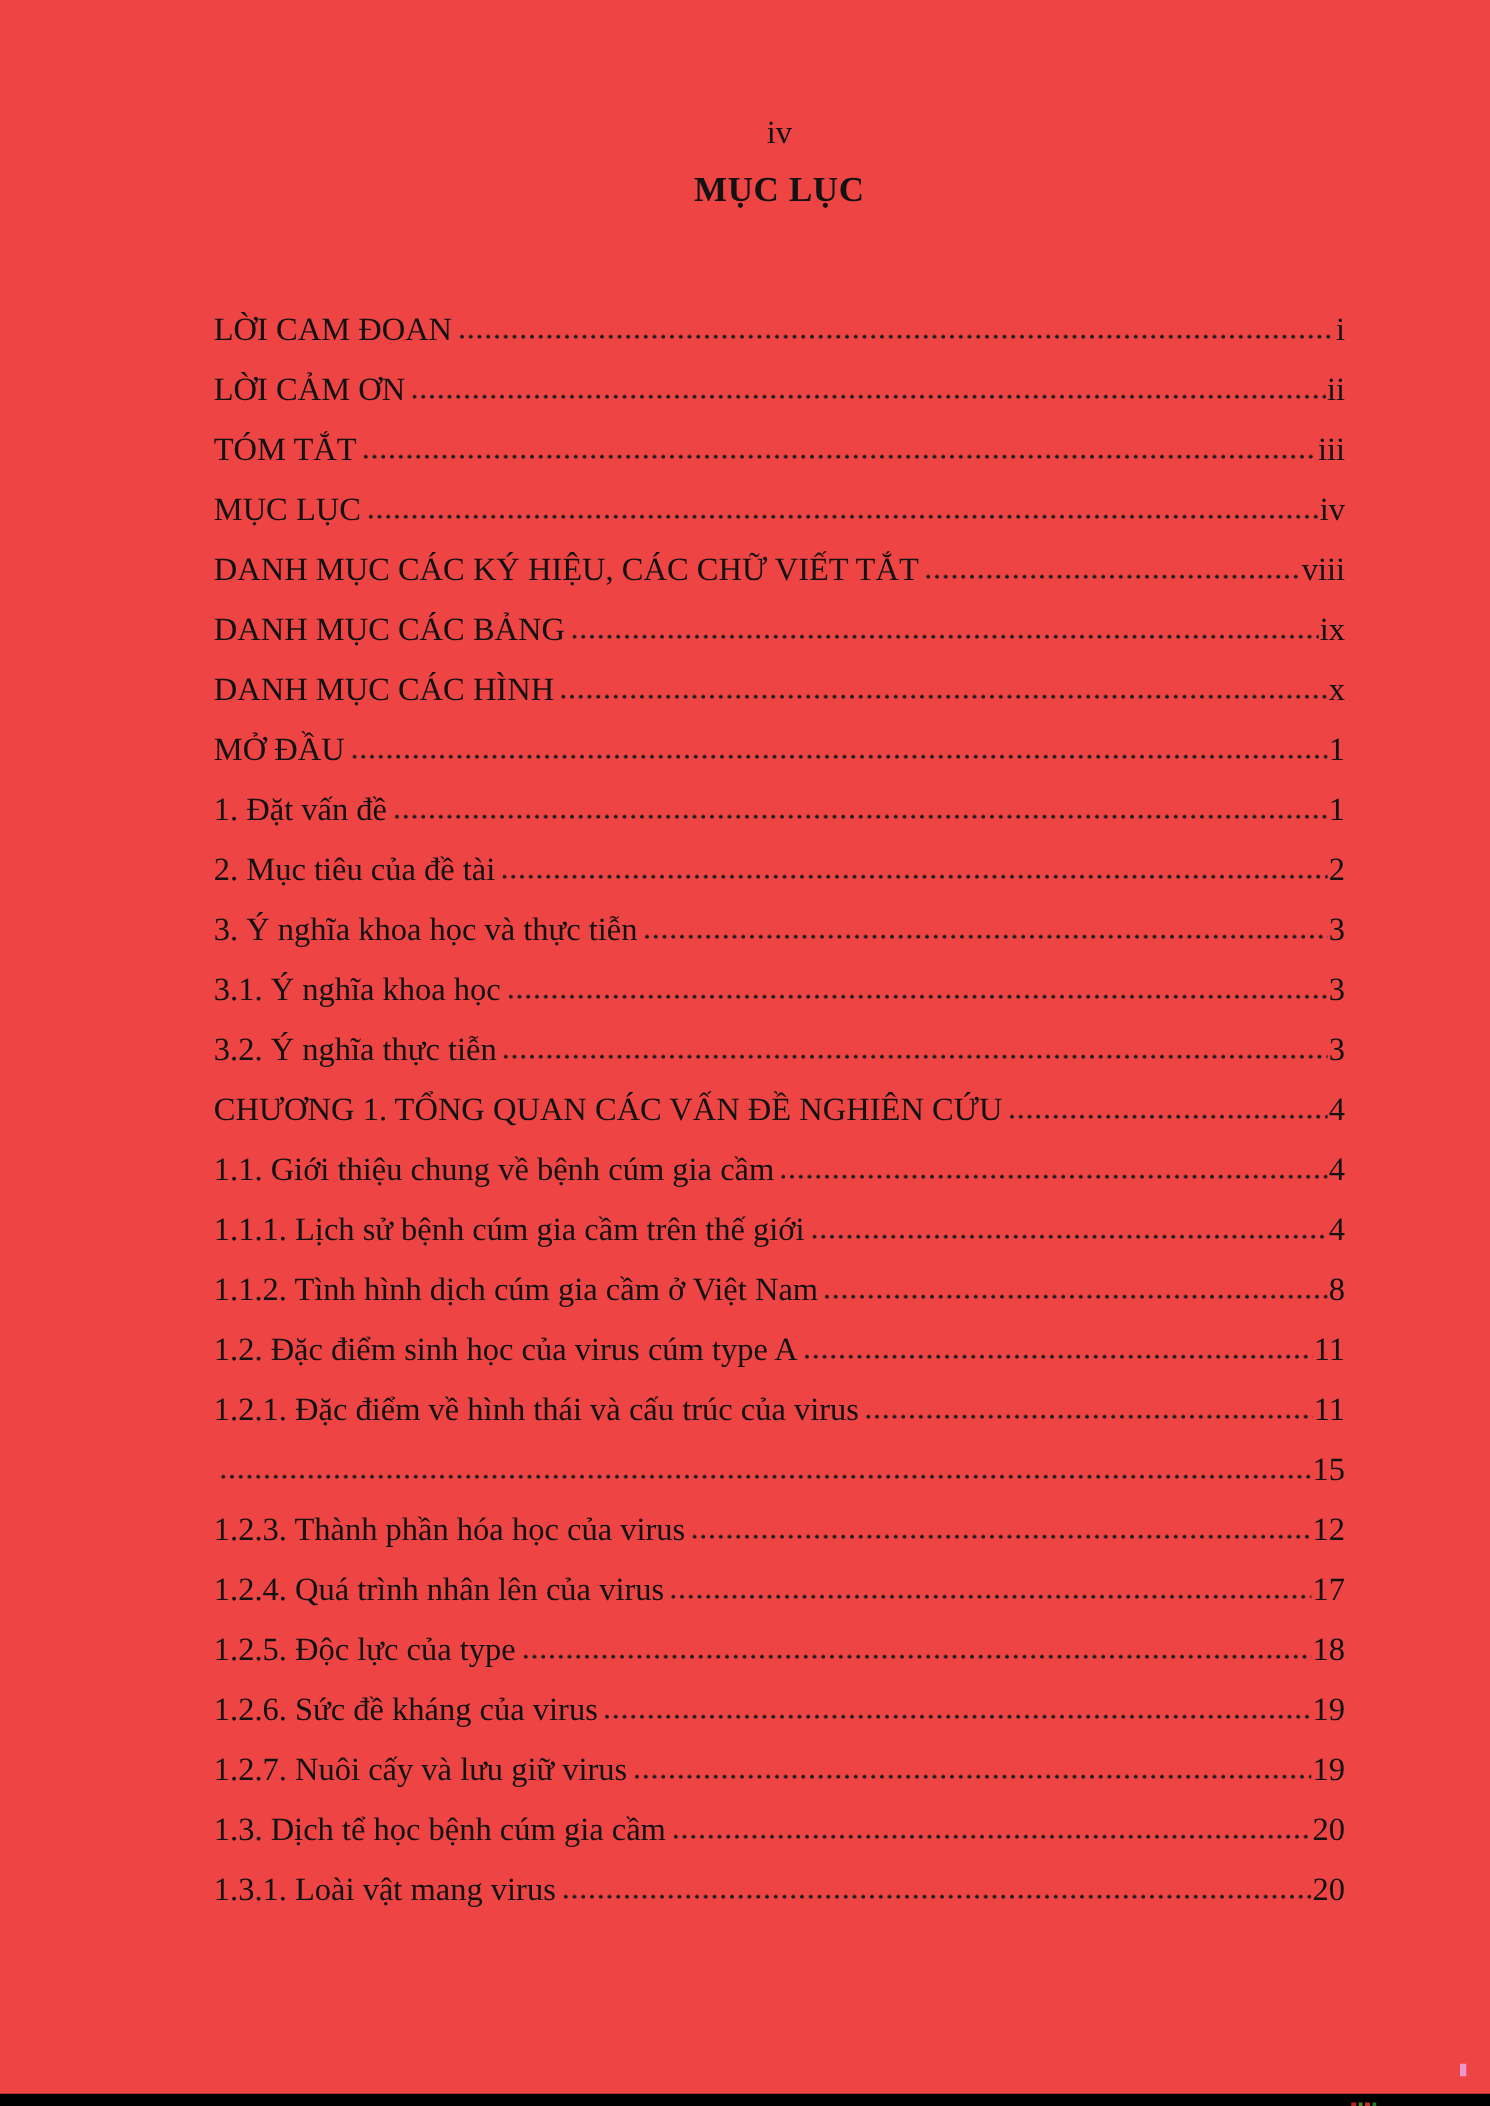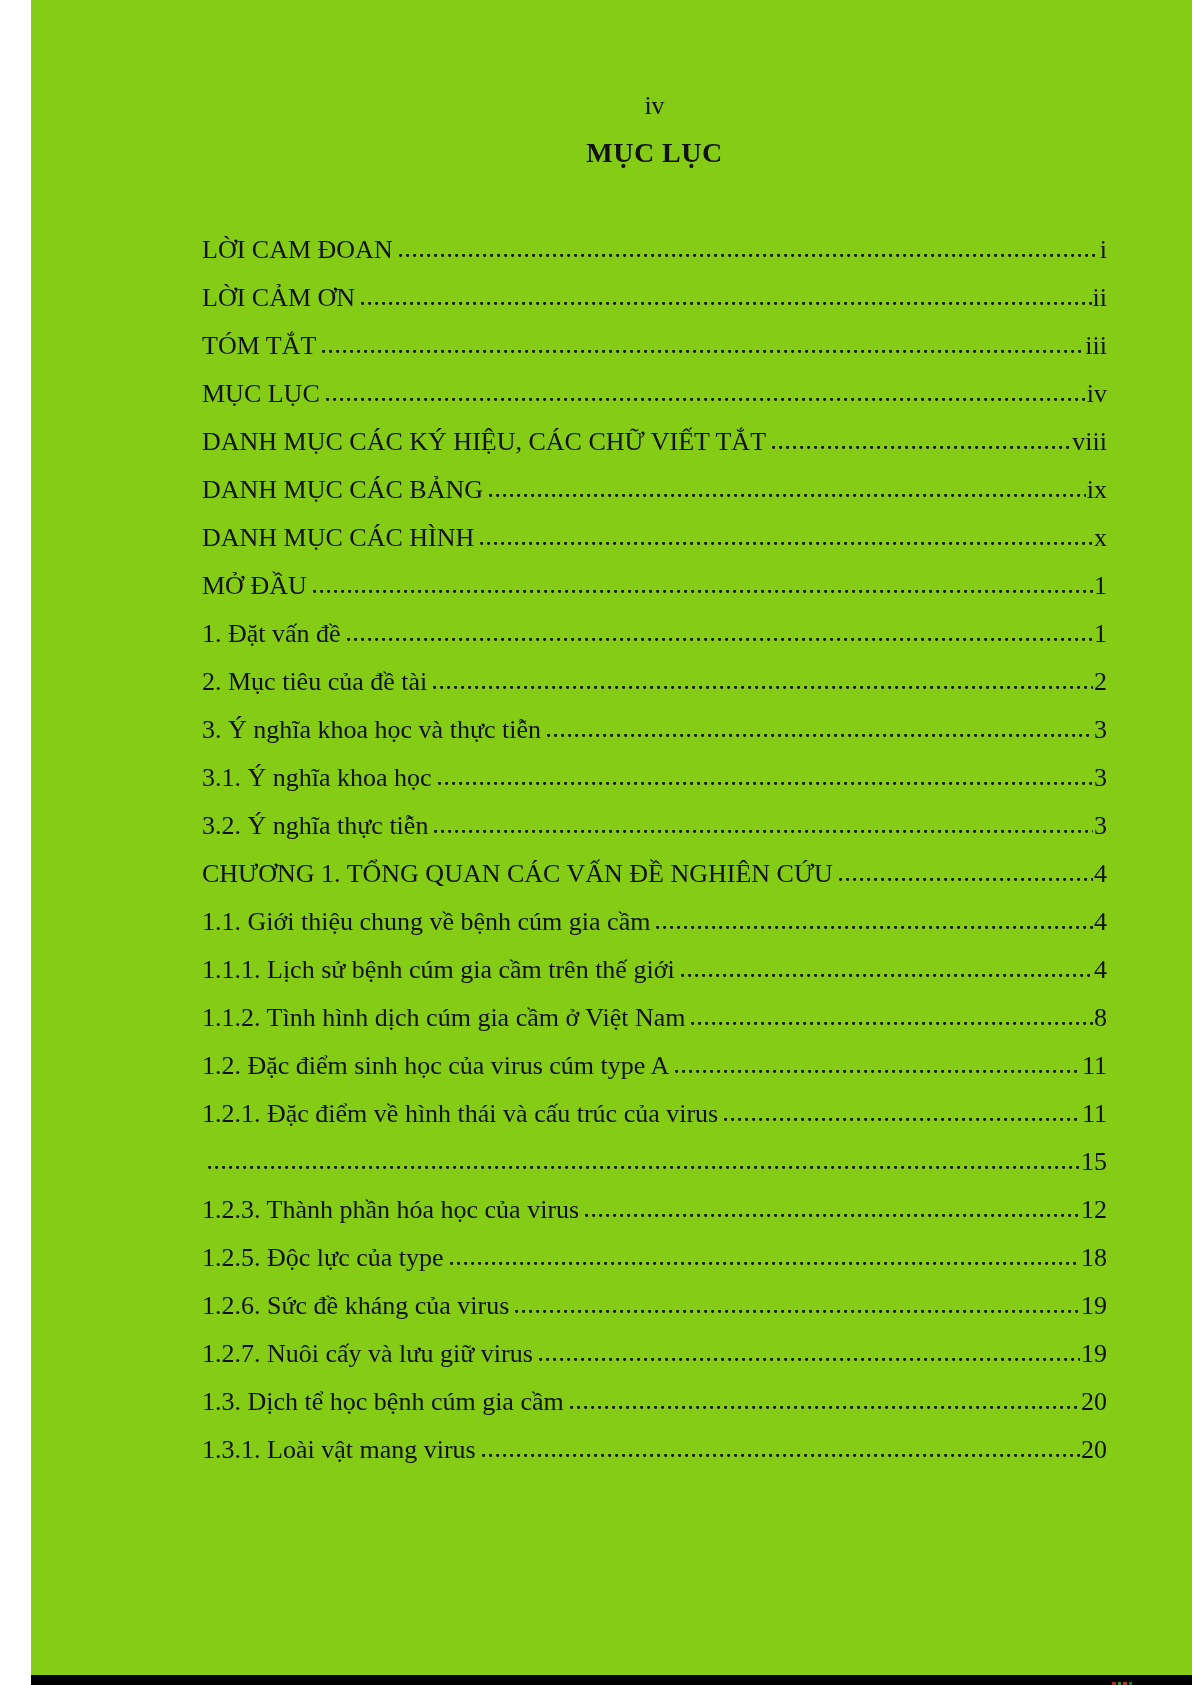--- a/index.html
+++ b/index.html
@@ -12,22 +12,21 @@
     height: 1685px;
     position: relative;
     overflow: hidden;
     background: #ffffff;
     font-family: "Liberation Serif", "DejaVu Serif", serif;
     color: #121212;
   }
   .page {
     position: absolute;
     inset: 0;
-    background: #84cc16;
-    margin-left: 31px;
+    background: #ef4444;
   }
   .page-number {
     position: absolute;
     top: 91px;
     left: 171px;
     width: 905px;
     text-align: center;
     font-size: 26px;
     line-height: 30px;
   }
@@ -37,21 +36,21 @@
     left: 171px;
     width: 905px;
     text-align: center;
     font-size: 28px;
     line-height: 34px;
     font-weight: bold;
     letter-spacing: 0.5px;
   }
   .toc {
     position: absolute;
-    top: 226px;
+    top: 240px;
     left: 171px;
     width: 905px;
   }
   .toc-row {
     display: flex;
     align-items: baseline;
     height: 48px;
     line-height: 48px;
     font-size: 26px;
     white-space: nowrap;
@@ -218,20 +217,25 @@
     <span class="toc-leader"></span>
     <span class="toc-page">15</span>
   </div>
 
   <div class="toc-row">
     <span class="toc-label">1.2.3. Thành phần hóa học của virus</span>
     <span class="toc-leader"></span>
     <span class="toc-page">12</span>
   </div>
 
+  <div class="toc-row">
+    <span class="toc-label">1.2.4. Quá trình nhân lên của virus</span>
+    <span class="toc-leader"></span>
+    <span class="toc-page">17</span>
+  </div>
 
   <div class="toc-row">
     <span class="toc-label">1.2.5. Độc lực của type</span>
     <span class="toc-leader"></span>
     <span class="toc-page">18</span>
   </div>
 
   <div class="toc-row">
     <span class="toc-label">1.2.6. Sức đề kháng của virus</span>
     <span class="toc-leader"></span>

